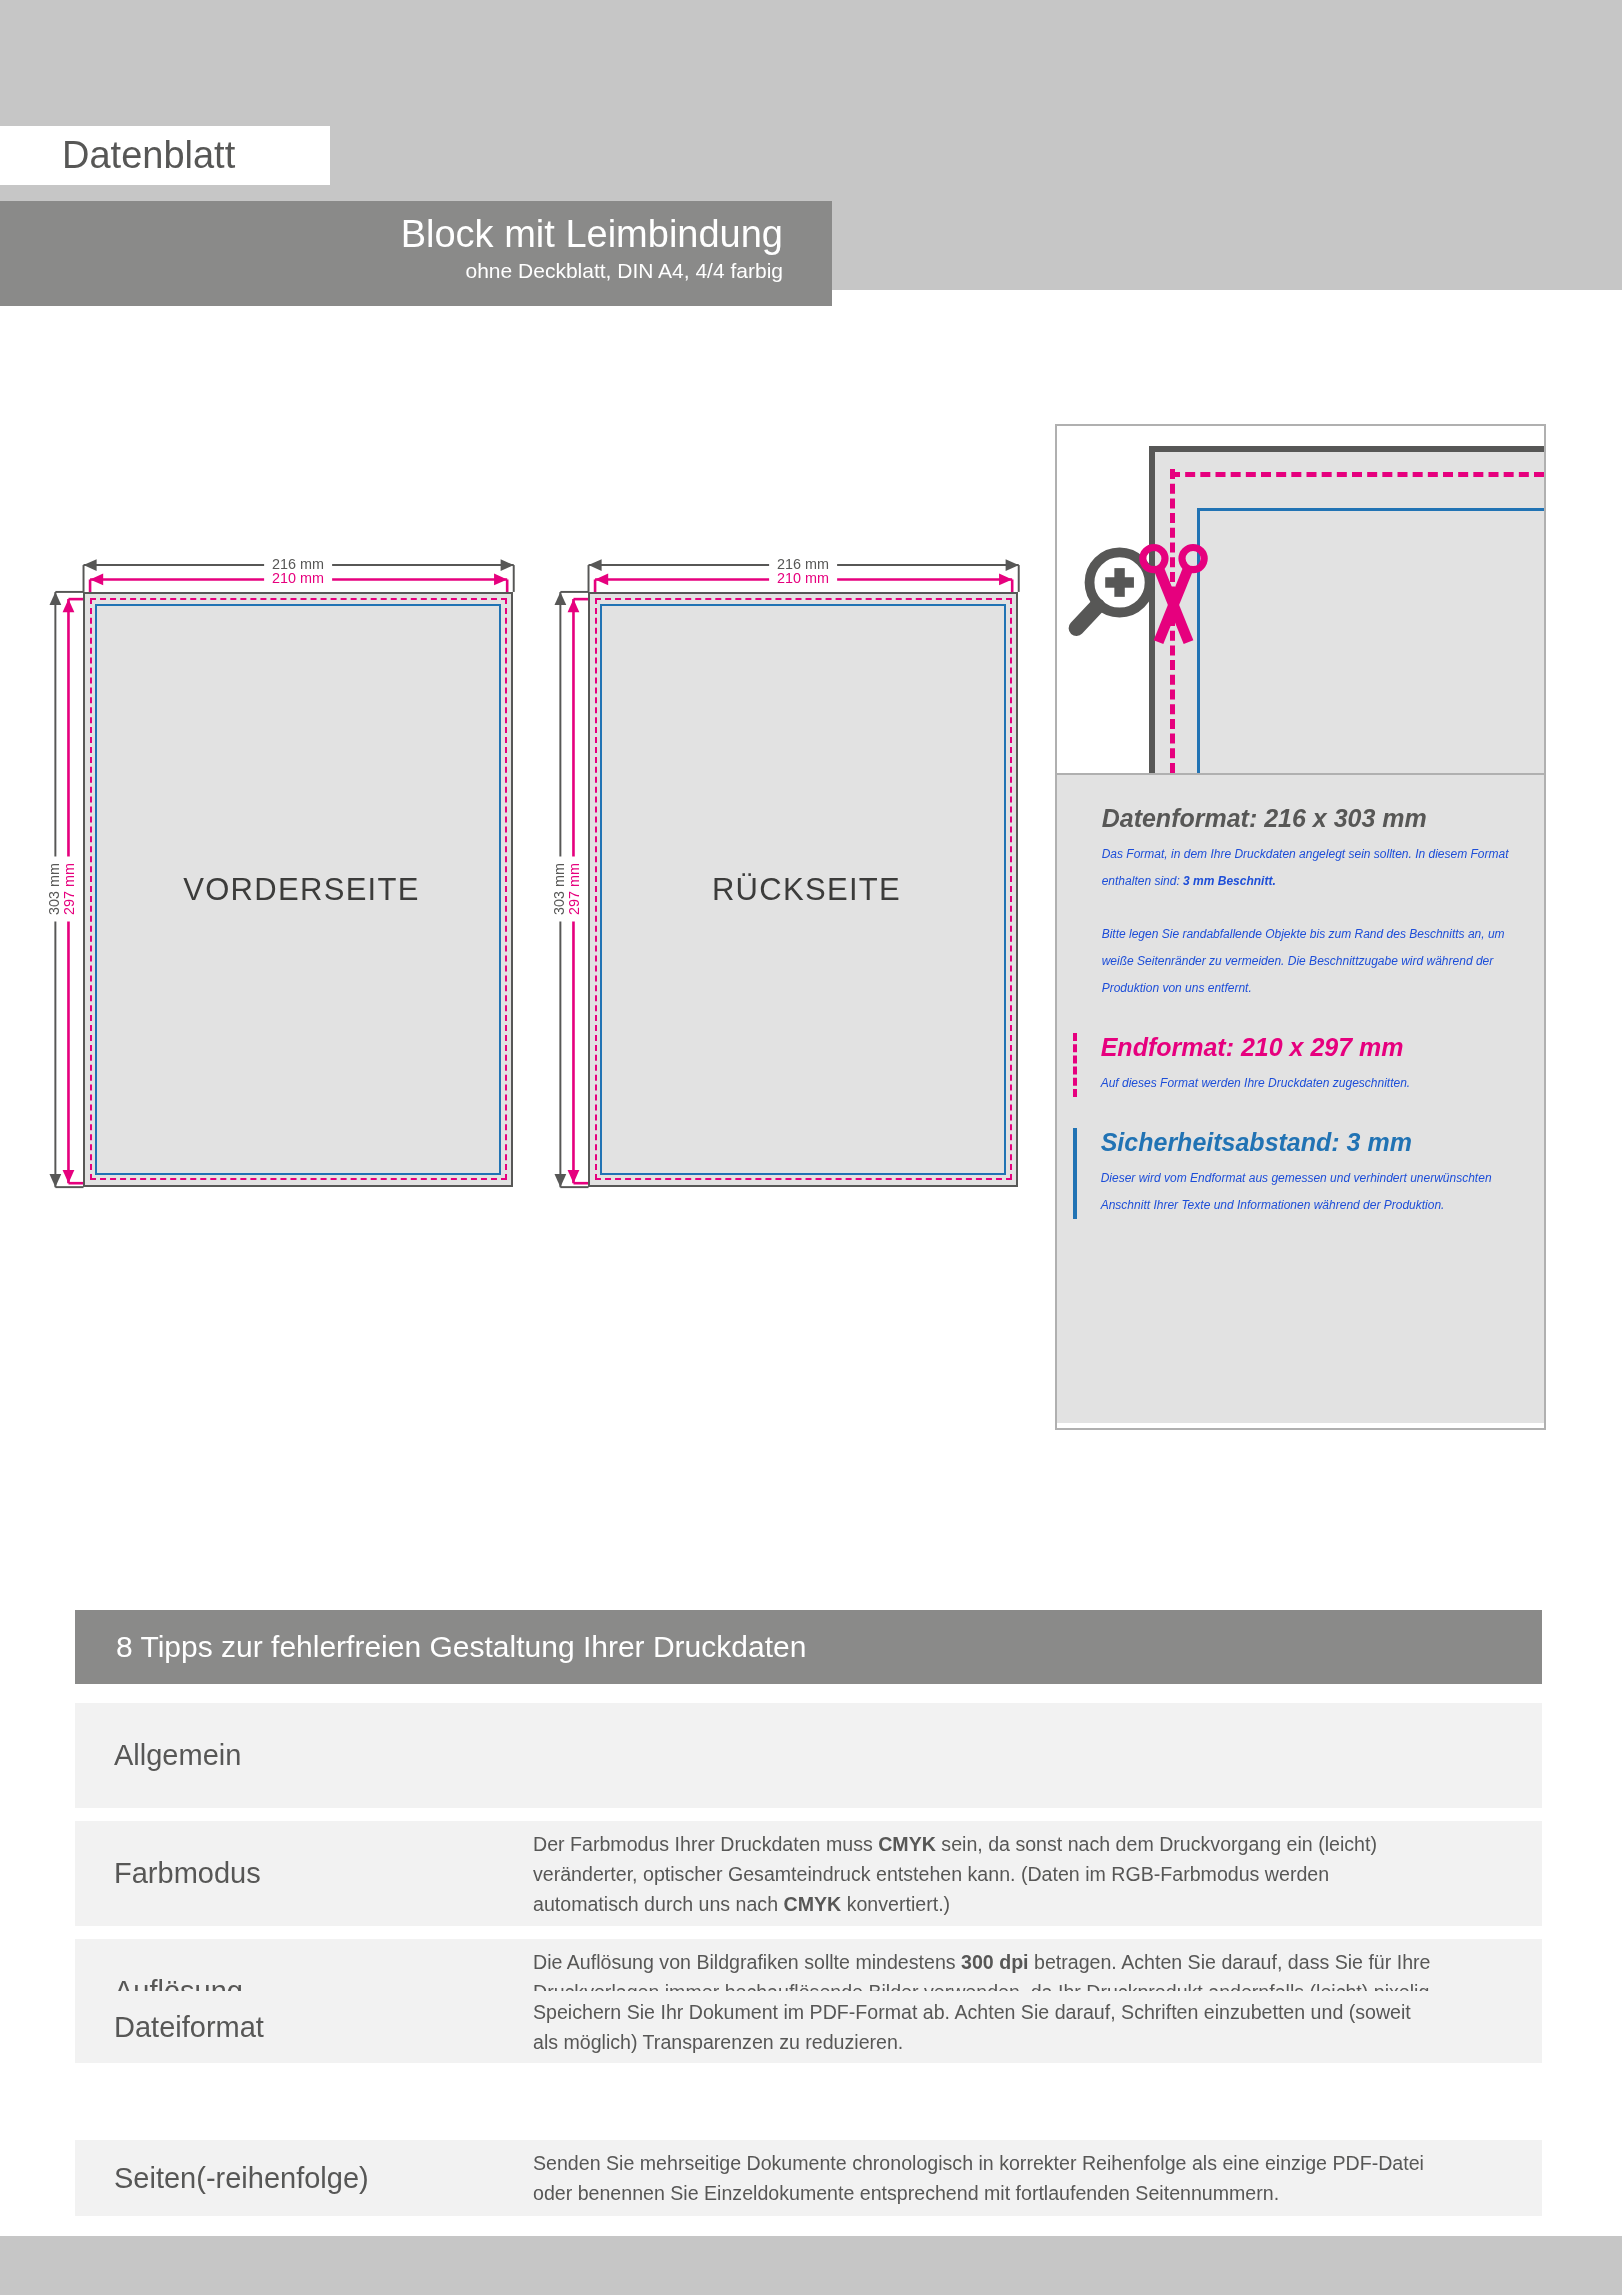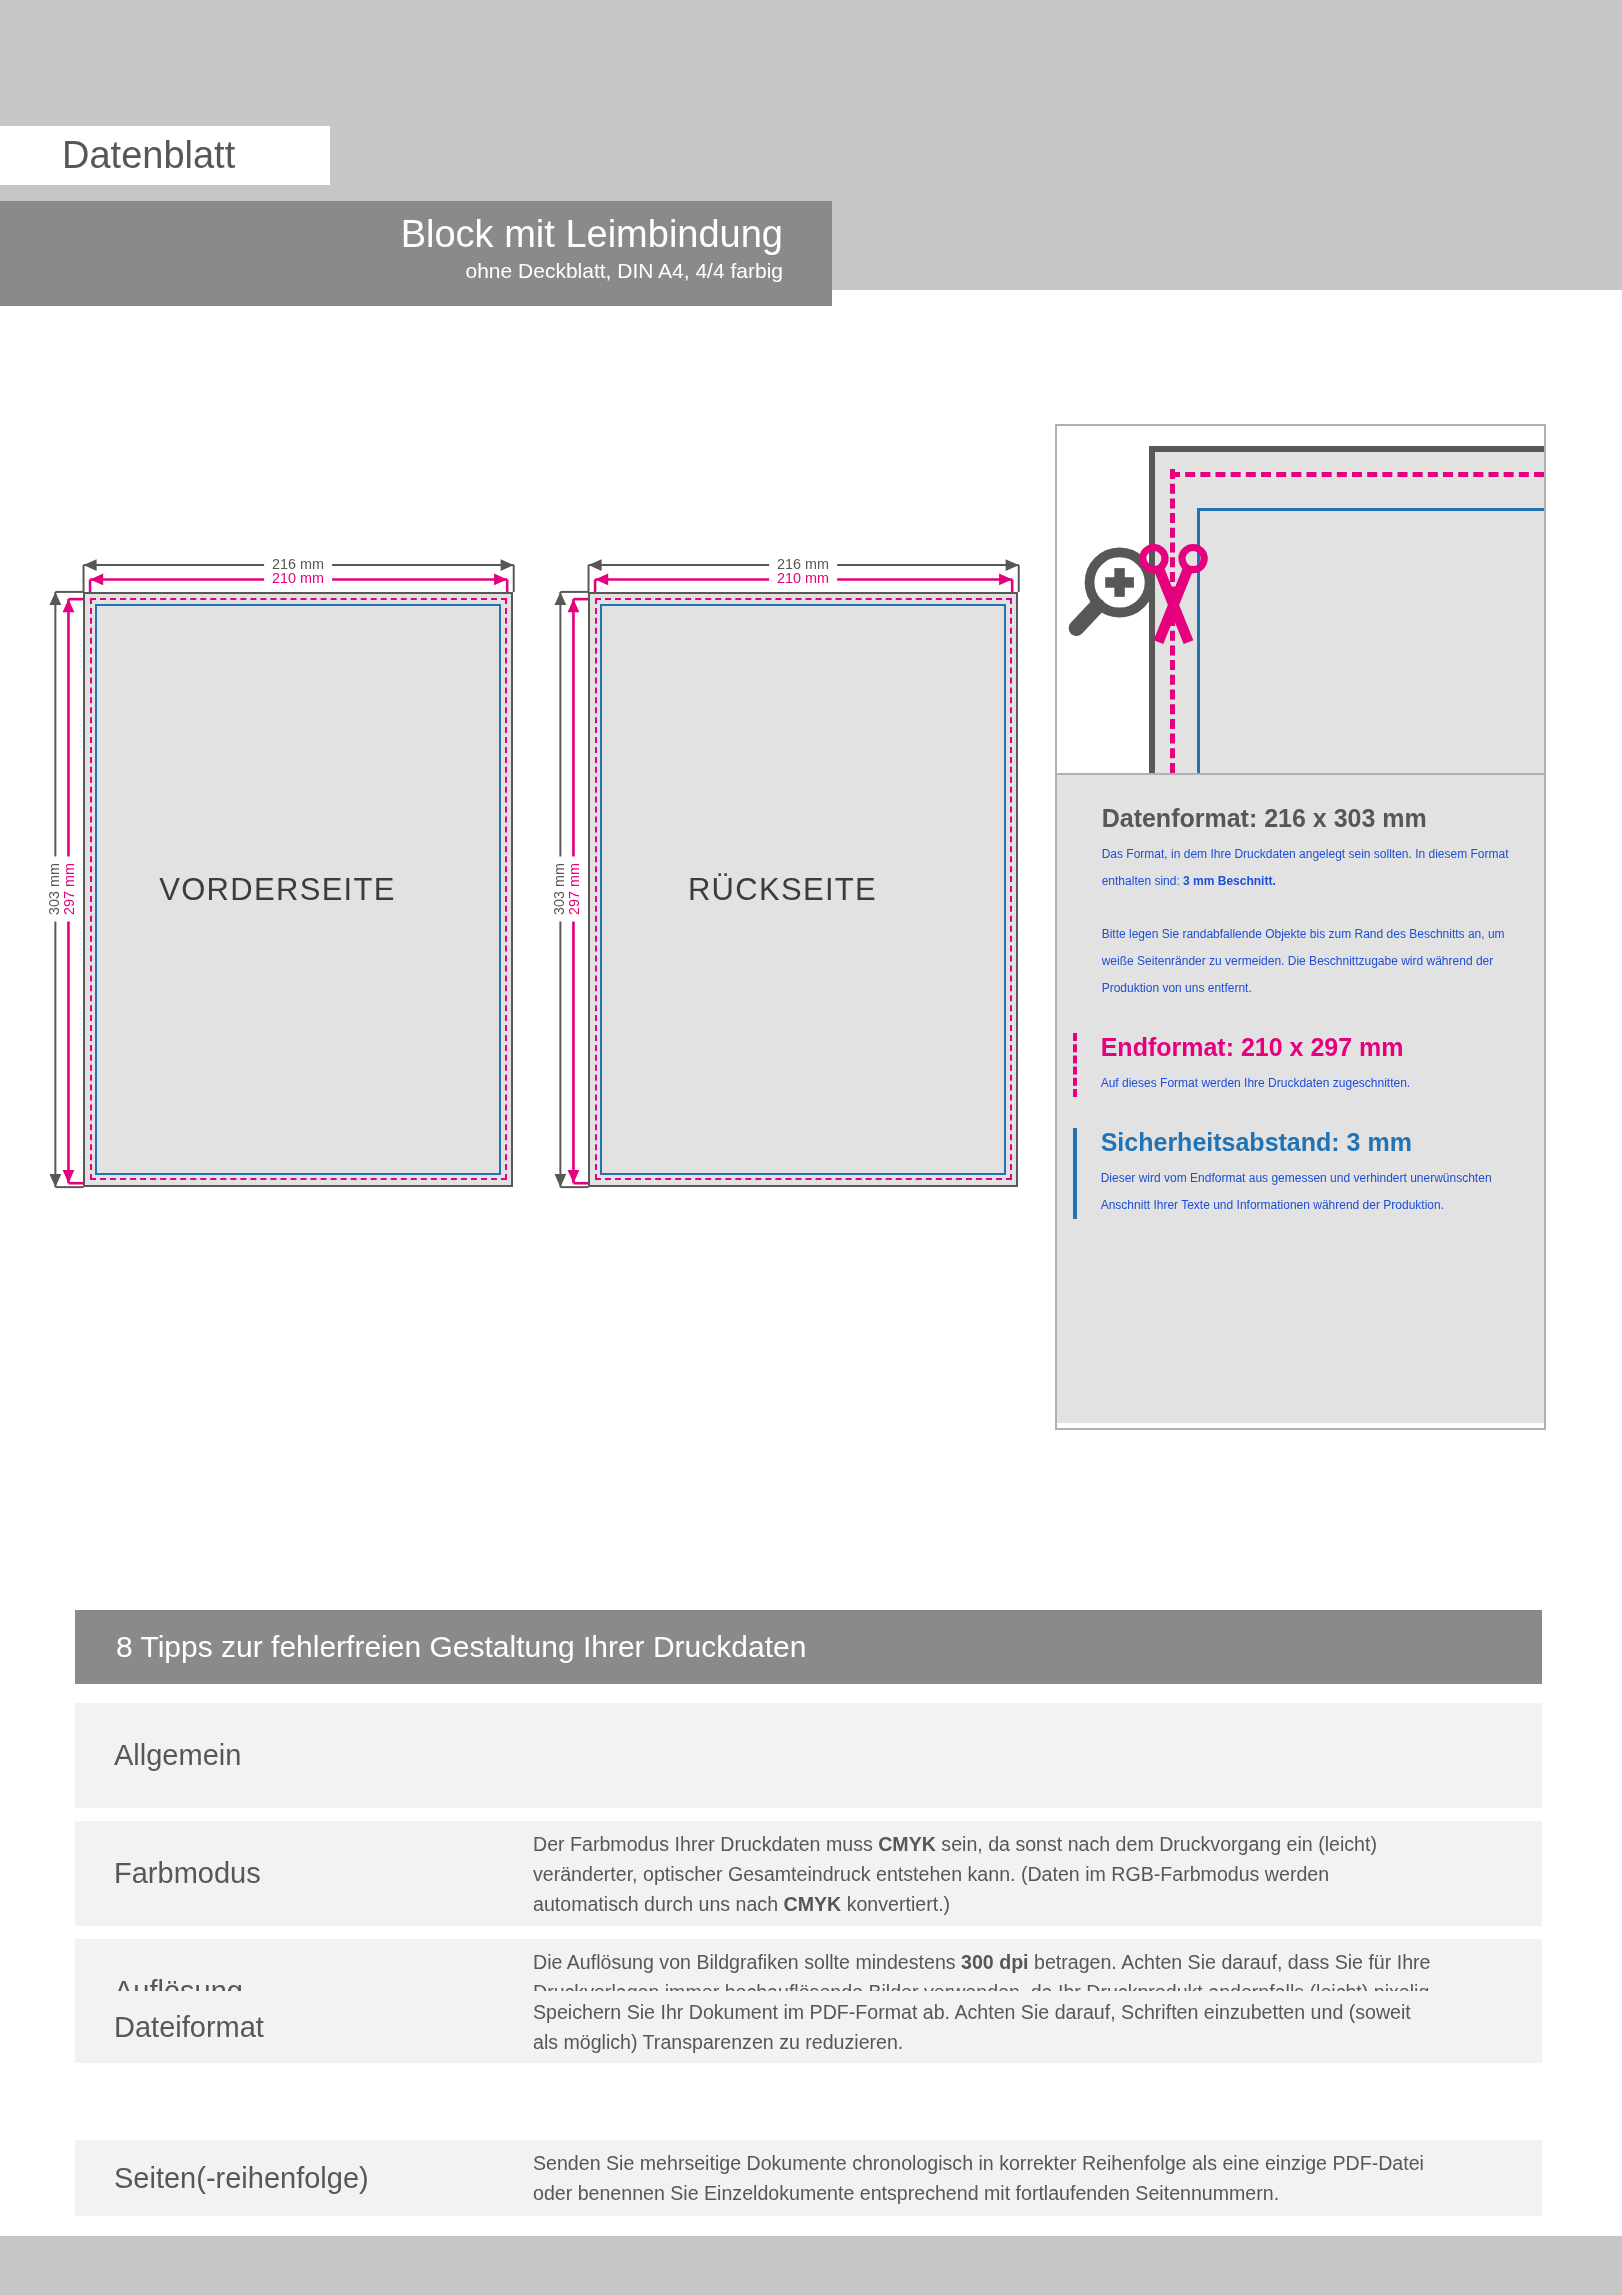--- a/index.html
+++ b/index.html
@@ -18,31 +18,31 @@
   .title-bar .subtitle { color:#ffffff; font-size:21px; line-height:29px; }
   
   .diagram { position:absolute; top:550px; width:478px; height:645px; }
   .diagram svg.dims { position:absolute; left:0; top:0; width:478px; height:645px; }
   .page-rect { position:absolute; left:44px; top:42px; width:430px; height:595px; box-sizing:border-box;
     background:#e2e2e2; border:2.6px solid #575756; }
   .rect-dashed { position:absolute; left:51px; top:48px; width:417px; height:582px; box-sizing:border-box;
     border:2.6px dashed #e6007e; }
   .rect-blue { position:absolute; left:56px; top:54px; width:406px; height:571px; box-sizing:border-box;
     border:2px solid #2173b4; }
-  .diagram-label { position:absolute; left:28px; top:42px; width:421px; height:595px;
+  .diagram-label { position:absolute; left:52px; top:42px; width:421px; height:595px;
     display:flex; align-items:center; justify-content:center;
     font-size:31px; letter-spacing:1.3px; color:#3c3c3b; }
   .dim-label { position:absolute; transform:translate(-50%,-50%); background:#ffffff;
     font-size:14.4px; line-height:15.7px; padding:0 7.9px; white-space:nowrap; z-index:3; }
   .dim-label.vert { transform:translate(-50%,-50%) rotate(-90deg); padding:0 6.5px; }
   .dim-label.g { color:#575756; }
   .dim-label.m { color:#e6007e; }
   
   .panel { position:absolute; left:1055px; top:424px; width:491px; height:1006px; box-sizing:border-box;
-    border:2.6px solid #b0b0b0; background:#ffffff; }
+    border:2.6px solid #b0b0b0; background:#ffffff;font-style:italic; }
   .panel-zoom { position:relative; height:347px; overflow:hidden; background:#ffffff; }
   .corner-fill { position:absolute; left:92px; top:19.6px; right:0; bottom:0; background:#e2e2e2;
     border-left:6.5px solid #575756; border-top:6.5px solid #575756; box-sizing:border-box; }
   .cut-v { position:absolute; left:113px; top:43px; bottom:0; width:0; border-left:5.2px dashed #e6007e; }
   .cut-h { position:absolute; left:113px; top:46px; right:0; height:0; border-top:5.2px dashed #e6007e; }
   .safe-v { position:absolute; left:140px; top:82px; bottom:0; width:0; border-left:3.9px solid #2173b4; }
   .safe-h { position:absolute; left:140px; top:82px; right:0; height:0; border-top:3.9px solid #2173b4; }
   .magnifier { position:absolute; left:9.2px; top:116px; width:98px; height:111px; }
   .scissors { position:absolute; left:74px; top:113px; width:85px; height:111px; }
   .panel-info { background:#e2e2e2; border-top:2.6px solid #b0b0b0; height:650px; box-sizing:border-box;

